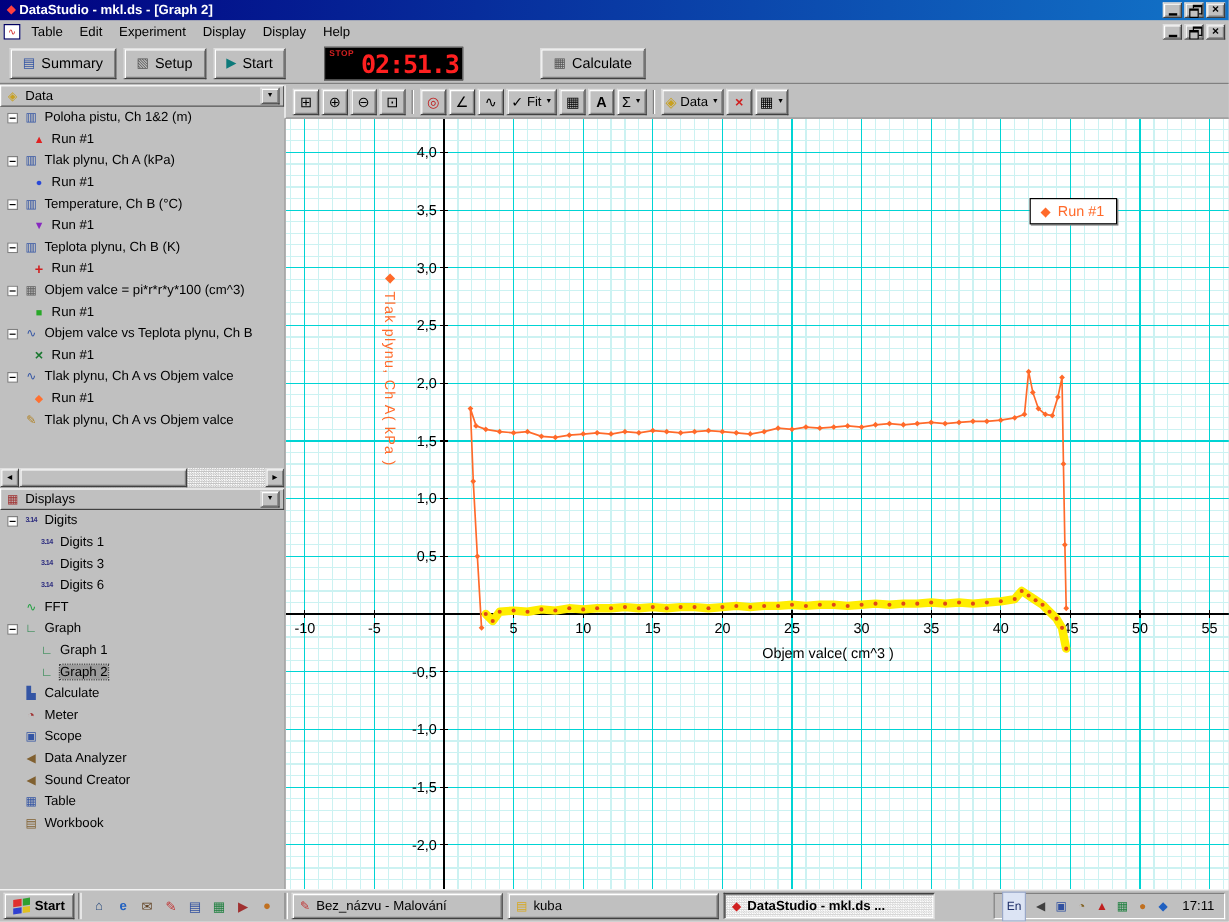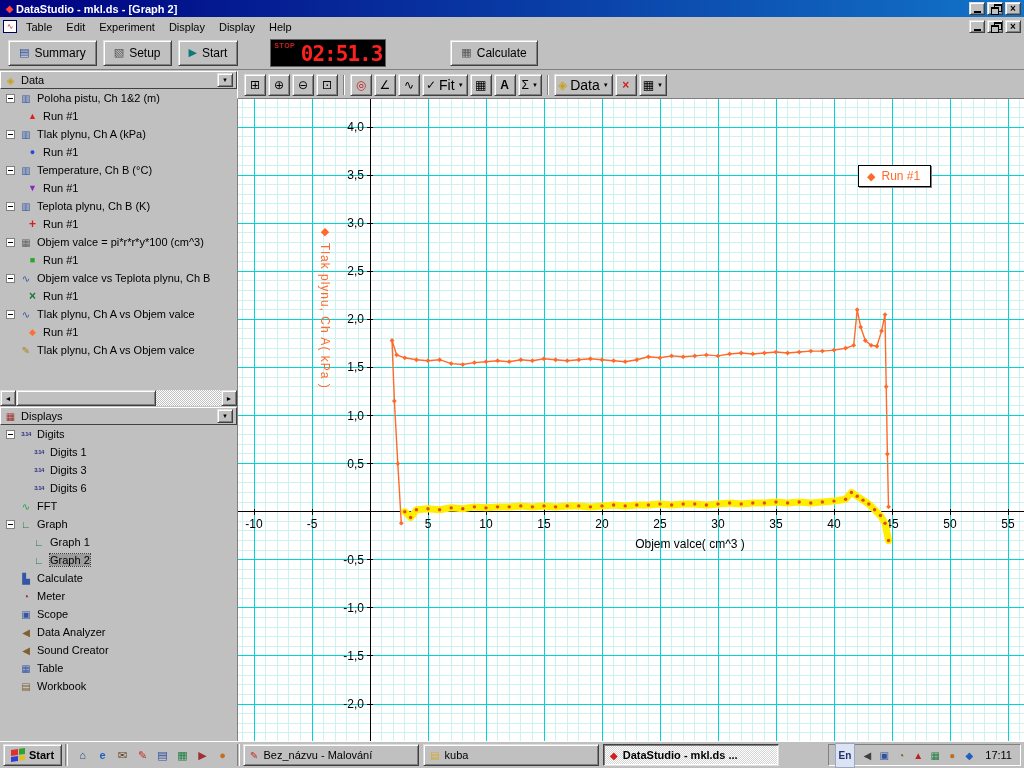--- a/index.html
+++ b/index.html
@@ -57,21 +57,21 @@
 .sel .tlabel{background:#9c9c9c;outline:1px dotted #404040}
 
 .hscroll{position:absolute;left:0;top:390px;width:237px;height:16px;display:flex}
 .scroll-arrow{width:16px;height:16px;display:flex;align-items:center;justify-content:center;font-size:7px;padding:0}
 .scroll-track{flex:1;position:relative;background:repeating-conic-gradient(#fff 0% 25%,#c0c0c0 0% 50%) 0 0/2px 2px}
 .scroll-thumb{position:absolute;left:0;top:0;width:140px;height:16px}
 
 .graph-toolbar{position:absolute;left:237px;top:71px;width:787px;height:28px;display:flex;align-items:center;gap:2px;padding-left:6px;border-bottom:1px solid #808080;background:#c0c0c0;border-left:1px solid #fff}
 .gbtn{height:22px;min-width:22px;display:flex;align-items:center;justify-content:center;gap:3px;padding:0 3px;font-size:12px}
 .gbtn .dd{font-size:6px}
-.glabel{font-size:14px}
+.glabel{font-size:11px}
 .gsep{width:2px;height:20px;border-left:1px solid #808080;border-right:1px solid #fff;margin:0 3px}
 .plot{position:absolute;left:237px;top:99px;width:787px;height:642px;background:#fff;border-left:1px solid #808080}
 .plot svg{position:absolute;left:0;top:0}
 .legend{position:absolute;left:620px;top:66px;background:#fff;border:1px solid #000;box-shadow:1px 1px 0 #808080;padding:3px 10px 3px 8px;display:flex;align-items:center;gap:6px}
 .legend-marker{font-size:11px}
 .legend-label{font-size:12px}
 .ylabel-wrap{position:absolute;left:80px;top:126px;display:flex;flex-direction:column;align-items:center;gap:5px}
 .ylabel-diamond{font-size:11px}
 .ylabel-text{writing-mode:vertical-rl;font-size:12px;letter-spacing:1px}
 .xlabel{position:absolute;left:452px;top:438px;transform:translateX(-50%);font-size:12px;white-space:nowrap}
@@ -81,21 +81,21 @@
 .winflag{width:14px;height:12px;display:grid;grid-template:1fr 1fr/1fr 1fr;gap:1px;transform:skewY(-8deg)}
 .winflag span{display:block}
 .wf1{background:#e03030}.wf2{background:#30a030}.wf3{background:#3040d0}.wf4{background:#e0c020}
 .tb-sep{width:3px;height:22px;border-left:1px solid #808080;border-right:1px solid #fff;flex:none}
 .ql{display:flex;gap:3px;padding:0 3px}
 .ql-icon{width:17px;height:17px;display:flex;align-items:center;justify-content:center;font-size:11px}
 .task-btn{width:176px;height:22px;display:flex;align-items:center;gap:5px;padding:0 6px;font-size:11px;white-space:nowrap;overflow:hidden}
 .task-btn .tico{font-size:10px;flex:none}
 .task-btn.active{font-weight:bold;background:repeating-conic-gradient(#fff 0% 25%,#d4d4d4 0% 50%) 0 0/2px 2px}
 .tray{margin-left:auto;height:22px;display:flex;align-items:center;gap:5px;padding:0 8px 0 6px;border:1px solid;border-color:#808080 #fff #fff #808080}
-.tray-lang{font-size:10px;font-weight:bold;padding:6px 3px;background:#dce4f4;border:1px solid #9aa8c8;color:#20306a}
+.tray-lang{font-size:10px;font-weight:normal;padding:6px 3px;background:#dce4f4;border:1px solid #9aa8c8;color:#20306a}
 .tray-icon{width:14px;text-align:center;font-size:10px}
 .tray-clock{font-size:11px;margin-left:4px}
 </style>
 </head>
 <body>
 
 <div class="titlebar">
   <span class="app-icon" style="color:#ff4040">◆</span>
   <span class="title-text">DataStudio - mkl.ds - [Graph 2]</span>
   <button class="wbtn bev-out">

